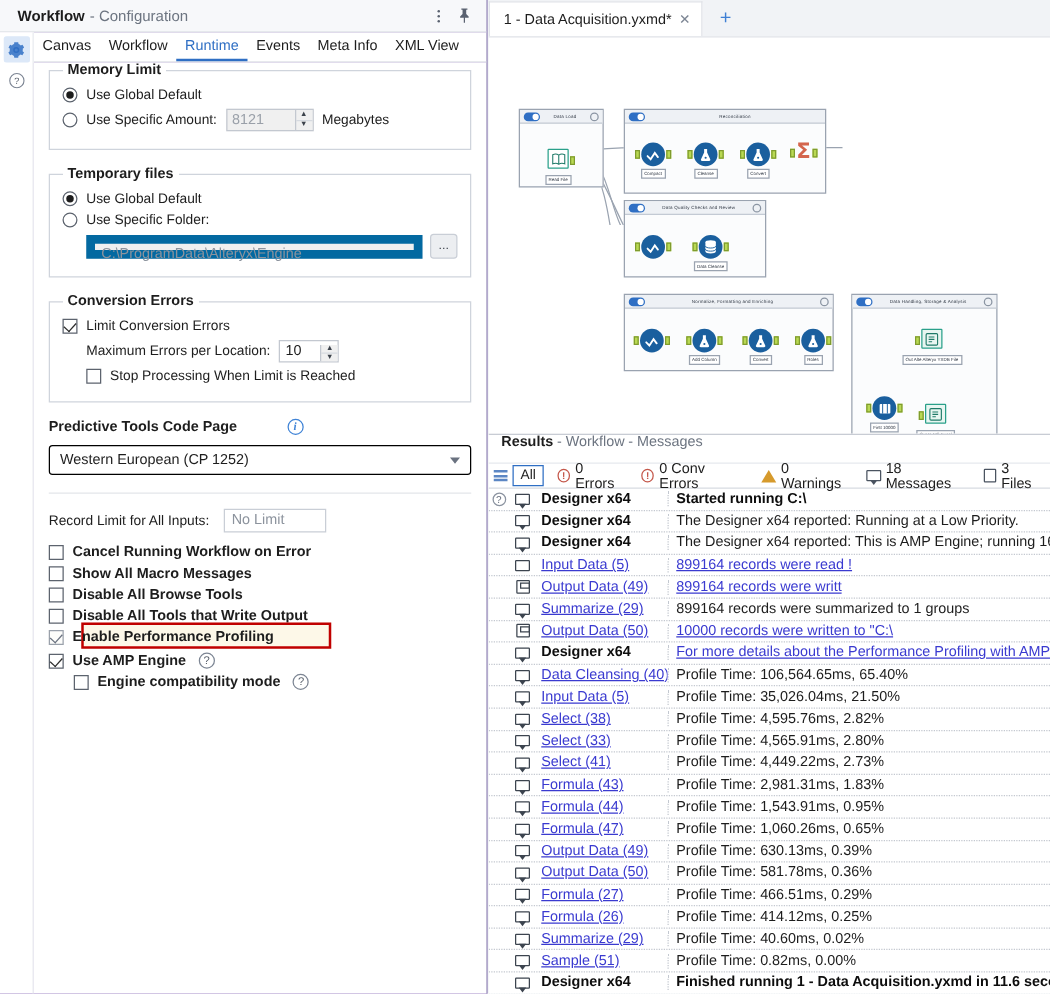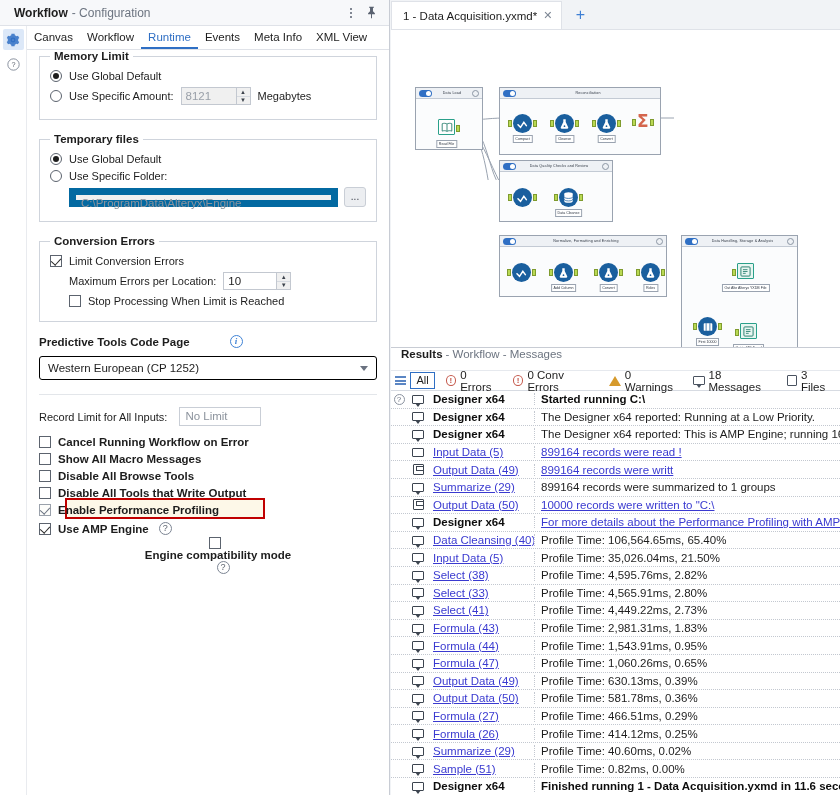--- a/index.html
+++ b/index.html
@@ -134,21 +134,21 @@
   .chev { width:0;height:0;border-left:4px solid transparent;border-right:4px solid transparent;border-top:5px solid #6a7280; }
   .divider { height:1px; background:#e3e6ea; margin: 14px 12px 12px 12px; }
 
   .rl-row { display:flex; align-items:center; padding: 0 12px; margin-bottom: 7px;}
   .rl-box {
     border: 1px solid #c9ced6; background: #fff; width: 82px; height: 19px; line-height: 17px;
     padding: 0 5px; font-size: 11.5px; color: #8c939d; margin-left: 12px;
   }
   .chk-line { display:flex; align-items:center; padding: 0 12px; height: 17px; }
   .chk-line .lbl { font-size: 11.5px; font-weight: bold; }
-  .chk-line.indent { padding-left: 32px; flex-direction: column; }
+  .chk-line.indent { padding-left: 32px; }
 
   .highlight-wrap {
     position: relative; margin: 0 0 0 0;
   }
   .hl-box {
     position: absolute; left: 38px; top: -3px; width: 200px; height: 21px;
     border: 2.5px solid #c00000; background: #fdf8e8; z-index: 0;
   }
   .chk-line.hl { position: relative; z-index: 1; }
 
@@ -350,21 +350,21 @@
       </fieldset>
 
       <fieldset class="grp">
         <legend>Conversion Errors</legend>
         <div class="row">
           <span class="cbx on"></span>
           <span class="lbl">Limit Conversion Errors</span>
         </div>
         <div class="row" style="padding-left:19px;">
           <span class="lbl">Maximum Errors per Location:</span>
-          <span class="spin-box enabled" style="width:68px;">
+          <span class="spin-box enabled" style="width:48px;align-items:flex-end;">
             <span class="val">10</span>
             <span class="spin-arrows">
               <span>▲</span>
               <span>▼</span>
             </span>
           </span>
         </div>
         <div class="row" style="padding-left:19px;">
           <span class="cbx"></span>
           <span class="lbl">Stop Processing When Limit is Reached</span>

